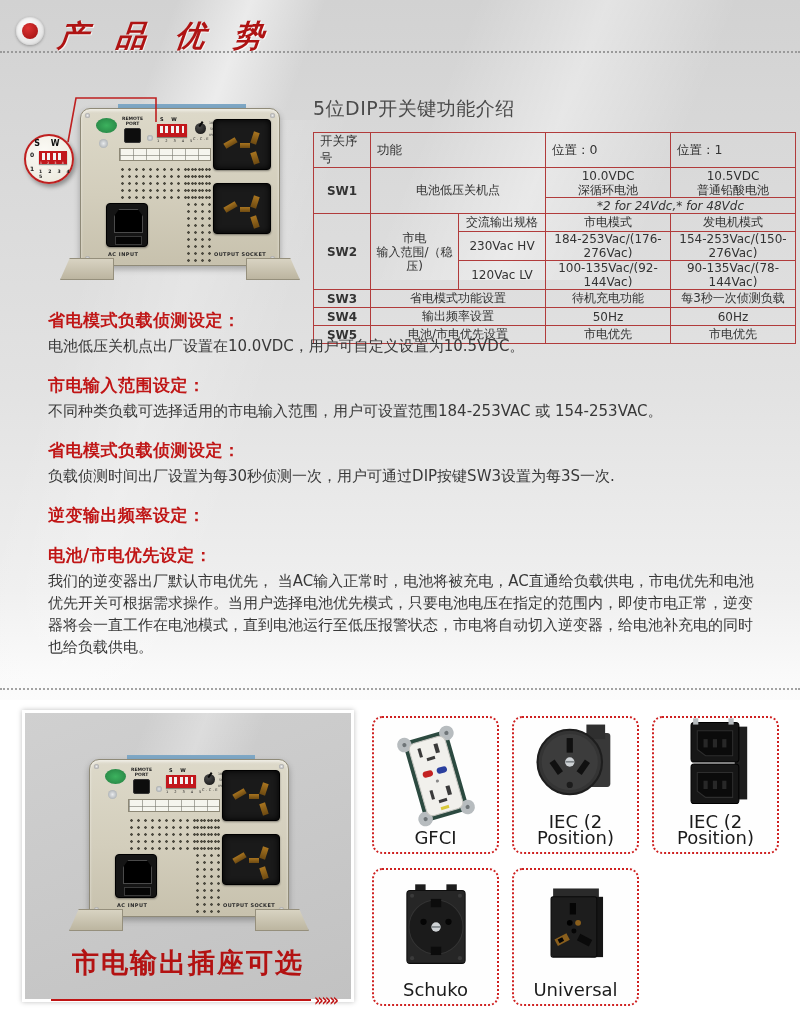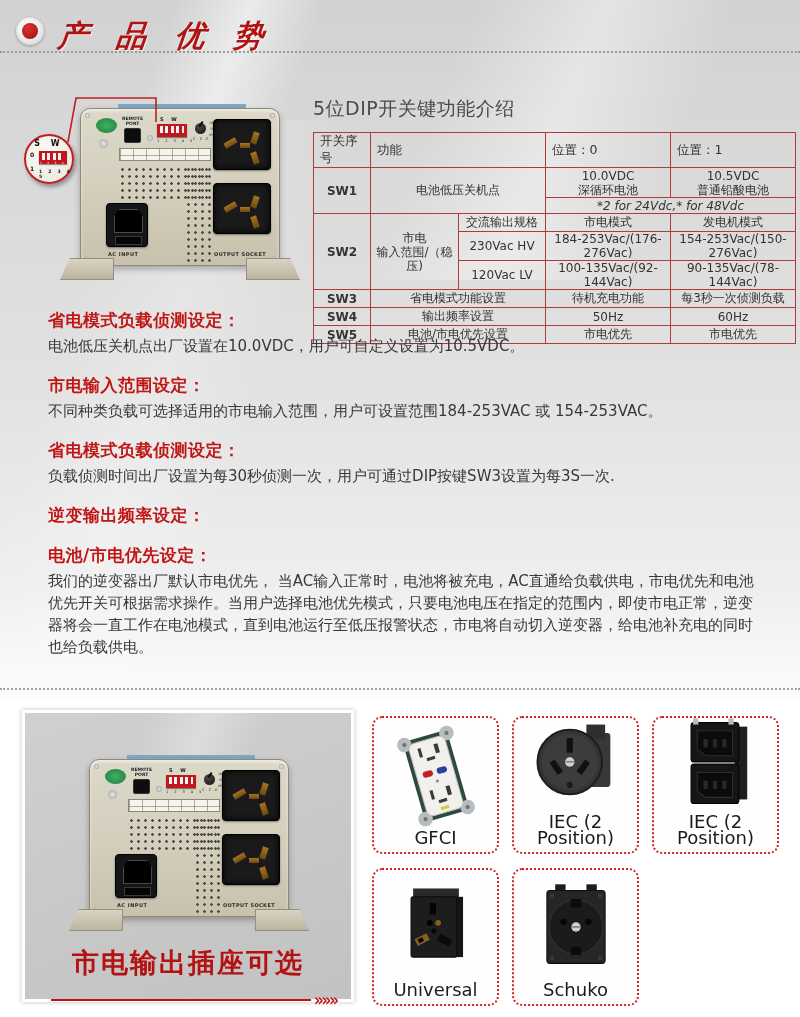--- a/index.html
+++ b/index.html
@@ -431,50 +431,50 @@
             <rect x="56" y="68" width="4" height="8" fill="#282828"></rect>
             <rect x="28" y="8" width="5" height="6" fill="#b9bdc0"></rect>
             <rect x="62" y="8" width="5" height="6" fill="#b9bdc0"></rect>
           </svg>
         </div>
         <div class="lbl">IEC (2 Position)</div>
       </div>
       <div class="card">
         <div class="art">
           <svg width="104" height="104" viewBox="0 0 100 100">
-            <rect x="28" y="12" width="44" height="12" fill="#2a2a2a"></rect>
-            <rect x="64" y="20" width="12" height="58" fill="#151515"></rect>
-            <rect x="26" y="20" width="44" height="58" rx="2" fill="#1d1d1d" stroke="#0a0a0a"></rect>
-            <rect x="44" y="26" width="6" height="11" fill="#050505"></rect>
-            <circle cx="44" cy="45" r="2.8" fill="#000"></circle>
-            <circle cx="52" cy="45" r="2.8" fill="#8a5f1d"></circle>
-            <circle cx="48" cy="53" r="2.4" fill="#050505"></circle>
-            <rect x="30" y="58" width="13" height="7" fill="#8a5f1d" transform="rotate(-28 36 61)"></rect>
-            <rect x="52" y="58" width="13" height="7" fill="#0a0a0a" transform="rotate(28 58 61)"></rect>
-            <rect x="33" y="60" width="5" height="4" fill="#050505" transform="rotate(-28 35 62)"></rect>
-          </svg>
-        </div>
-        <div class="lbl">Universal</div>
-      </div>
-      <div class="card">
-        <div class="art">
-          <svg width="104" height="104" viewBox="0 0 100 100">
             <rect x="30" y="8" width="10" height="8" fill="#1c1c1c"></rect>
             <rect x="60" y="8" width="10" height="8" fill="#1c1c1c"></rect>
             <rect x="22" y="14" width="56" height="70" rx="3" fill="#262626" stroke="#0d0d0d"></rect>
             <circle cx="50" cy="49" r="26" fill="#1b1b1b" stroke="#333"></circle>
             <rect x="45" y="22" width="10" height="8" fill="#0c0c0c"></rect>
             <rect x="45" y="68" width="10" height="8" fill="#0c0c0c"></rect>
             <circle cx="38" cy="44" r="3" fill="#050505"></circle>
             <circle cx="62" cy="44" r="3" fill="#050505"></circle>
             <circle cx="50" cy="49" r="4.5" fill="#cfd3d6"></circle>
             <rect x="46" y="48.2" width="8" height="1.6" fill="#7e8488"></rect>
             <circle cx="27" cy="19" r="2" fill="#3a3a3a"></circle>
               <circle cx="73" cy="19" r="2" fill="#3a3a3a"></circle>
             <circle cx="27" cy="79" r="2" fill="#3a3a3a"></circle>
               <circle cx="73" cy="79" r="2" fill="#3a3a3a"></circle>
           </svg>
         </div>
         <div class="lbl">Schuko</div>
       </div>
+      <div class="card">
+        <div class="art">
+          <svg width="104" height="104" viewBox="0 0 100 100">
+            <rect x="28" y="12" width="44" height="12" fill="#2a2a2a"></rect>
+            <rect x="64" y="20" width="12" height="58" fill="#151515"></rect>
+            <rect x="26" y="20" width="44" height="58" rx="2" fill="#1d1d1d" stroke="#0a0a0a"></rect>
+            <rect x="44" y="26" width="6" height="11" fill="#050505"></rect>
+            <circle cx="44" cy="45" r="2.8" fill="#000"></circle>
+            <circle cx="52" cy="45" r="2.8" fill="#8a5f1d"></circle>
+            <circle cx="48" cy="53" r="2.4" fill="#050505"></circle>
+            <rect x="30" y="58" width="13" height="7" fill="#8a5f1d" transform="rotate(-28 36 61)"></rect>
+            <rect x="52" y="58" width="13" height="7" fill="#0a0a0a" transform="rotate(28 58 61)"></rect>
+            <rect x="33" y="60" width="5" height="4" fill="#050505" transform="rotate(-28 35 62)"></rect>
+          </svg>
+        </div>
+        <div class="lbl">Universal</div>
+      </div>
     </div>
   </div>
 </div>
 
 </body></html>

